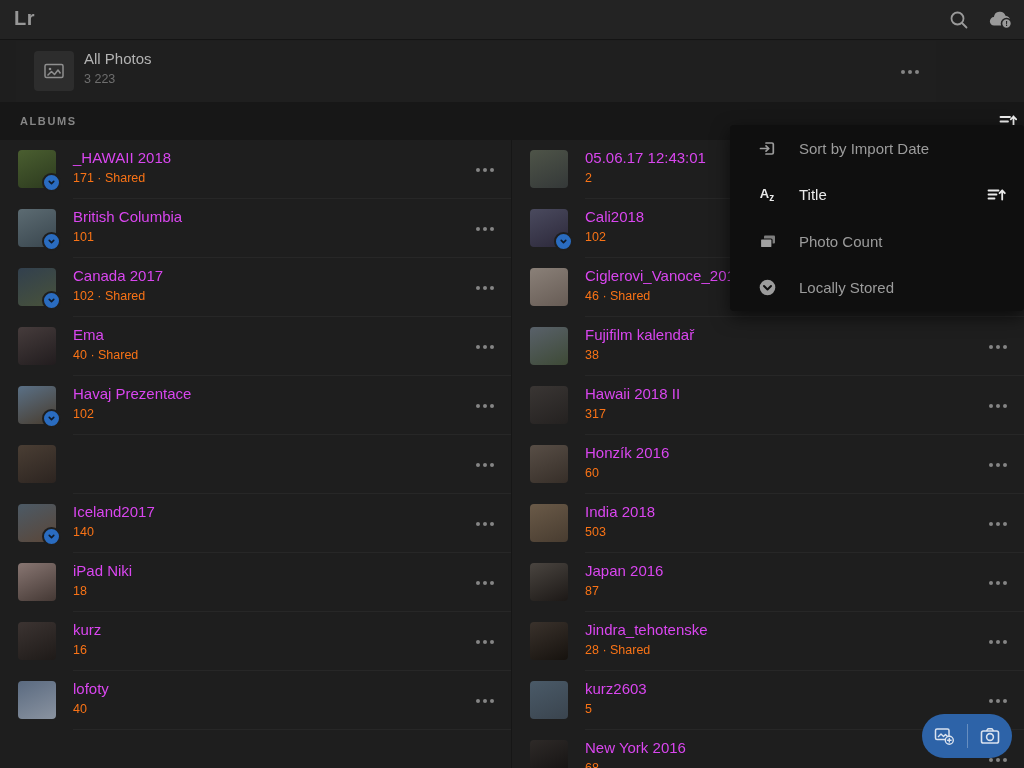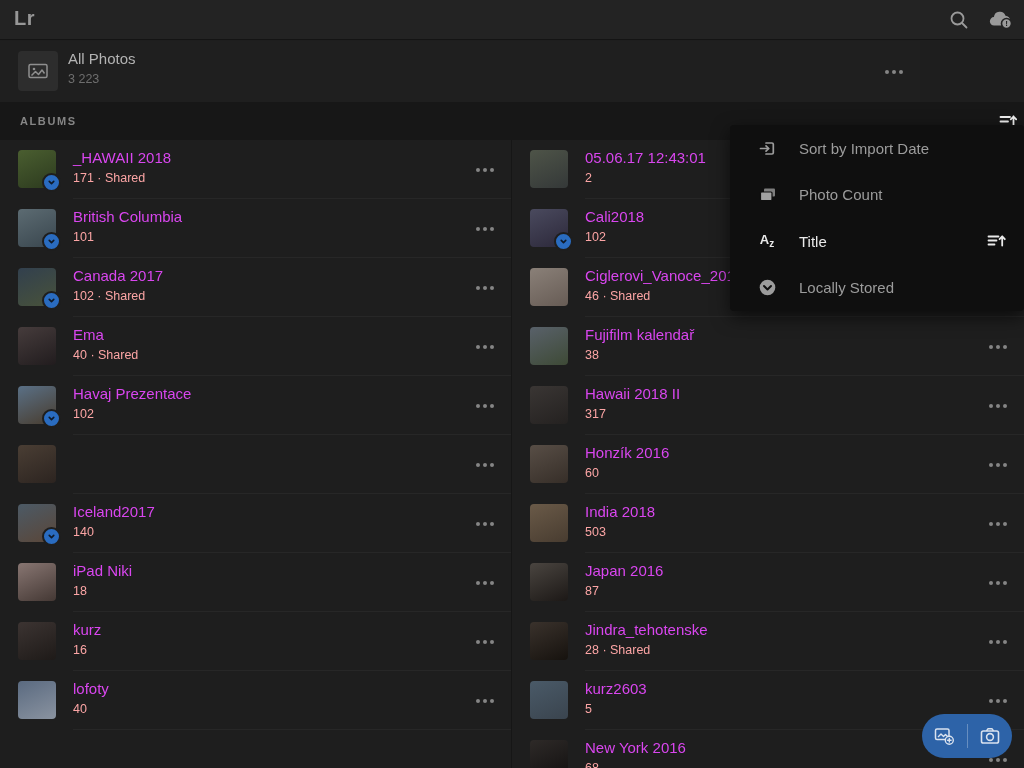--- a/index.html
+++ b/index.html
@@ -12,21 +12,21 @@
   
   .topbar{
     position:absolute;top:0;left:0;width:1024px;height:40px;
     background:#232323;border-bottom:1px solid #141414;box-sizing:border-box;padding-left:48px;
   }
   .logo{position:absolute;left:14px;top:7px;font-size:20px;font-weight:700;color:#979797;letter-spacing:.5px;}
   .topbar-icons{position:absolute;right:10px;top:0;height:40px;display:flex;align-items:center;gap:16px;}
   .tb-icon{width:26px;height:26px;display:flex;align-items:center;justify-content:center;}
   
   .allphotos{
-    position:absolute;top:41px;left:0;width:920px;height:61px;background:#1f1f1f;
+    position:absolute;top:41px;left:16px;width:920px;height:61px;background:#1f1f1f;
   }
   .ap-thumb{
     position:absolute;left:18px;top:10px;width:40px;height:40px;border-radius:4px;
     background:#2d2d2d;display:flex;align-items:center;justify-content:center;
   }
   .ap-texts{position:absolute;left:68px;top:9px;}
   .ap-title{font-size:15px;color:#b3b3b3;}
   .ap-count{font-size:12.5px;color:#6e6e6e;margin-top:5px;}
   
   .albumsbar{
@@ -46,21 +46,21 @@
   .thumb{
     position:absolute;left:18px;top:10px;width:38px;height:38px;border-radius:4px;
     background:#3a3a3a;
   }
   .badge{
     position:absolute;right:-5px;bottom:-4px;width:15px;height:15px;border-radius:50%;
     background:#2a6cc0;border:2px solid #1e1e1e;display:flex;align-items:center;justify-content:center;
   }
   .texts{position:absolute;left:73px;top:9px;white-space:nowrap;}
   .title{font-size:15px;color:#d946ef;}
-  .meta{font-size:12.5px;color:#fca5a5;margin-top:5px;}
+  .meta{font-size:12.5px;color:#f97316;margin-top:5px;}
   .dots{
     position:absolute;right:15px;top:50%;transform:translateY(-50%);
     display:flex;gap:3px;padding:6px 2px;cursor:pointer;
   }
   .dots i{width:4px;height:4px;border-radius:50%;background:#858585;display:block;}
   
   .menu{
     position:absolute;left:730px;top:125px;width:294px;height:186px;z-index:30;
     background:#0f0f0f;border-radius:4px;box-shadow:0 6px 18px rgba(0,0,0,.6);
     display:flex;flex-direction:column;
@@ -468,46 +468,46 @@
     <span class="mi-icon">
       <svg width="19" height="19" viewBox="0 0 19 19" fill="none">
         <path d="M8 4h6a1.3 1.3 0 0 1 1.3 1.3v8.4A1.3 1.3 0 0 1 14 15H8" stroke="#9c9c9c" stroke-width="1.7" stroke-linecap="round"></path>
         <path d="M2.5 9.5h8" stroke="#9c9c9c" stroke-width="1.7" stroke-linecap="round"></path>
         <path d="M8 6.8l2.7 2.7L8 12.2" stroke="#9c9c9c" stroke-width="1.7" fill="none" stroke-linecap="round" stroke-linejoin="round"></path>
       </svg>
     </span>
     <span class="mi-label">Sort by Import Date</span>
   </div>
 
-  <div class="menu-item">
-    <span class="mi-icon">
-      <svg width="19" height="19" viewBox="0 0 19 19" fill="none">
-        <rect x="6" y="3.5" width="11" height="8" rx="1" fill="#7e7e7e"></rect>
-        <rect x="2.5" y="7" width="11.5" height="8.5" rx="1" fill="#a2a2a2" stroke="#0f0f0f" stroke-width="1.2"></rect>
-      </svg>
-    </span>
-    <span class="mi-label">Photo Count</span>
-  </div>
-
   <div class="menu-item selected">
     <span class="mi-icon">
       <span class="az">A<span class="z">z</span></span>
     </span>
     <span class="mi-label">Title</span>
     <span class="mi-trailing">
       <svg width="20" height="18" viewBox="0 0 20 18" fill="none">
         <path d="M2.5 4.5h10M2.5 8.5h8M2.5 12.5h6" stroke="#eaeaea" stroke-width="1.8" stroke-linecap="round"></path>
         <path d="M16.2 13.5v-9M13.6 7.2l2.6-2.8 2.6 2.8" stroke="#eaeaea" stroke-width="1.8" fill="none" stroke-linecap="round" stroke-linejoin="round"></path>
       </svg>
     </span>
   </div>
 
   <div class="menu-item">
     <span class="mi-icon">
       <svg width="19" height="19" viewBox="0 0 19 19" fill="none">
+        <rect x="6" y="3.5" width="11" height="8" rx="1" fill="#7e7e7e"></rect>
+        <rect x="2.5" y="7" width="11.5" height="8.5" rx="1" fill="#a2a2a2" stroke="#0f0f0f" stroke-width="1.2"></rect>
+      </svg>
+    </span>
+    <span class="mi-label">Photo Count</span>
+  </div>
+
+  <div class="menu-item">
+    <span class="mi-icon">
+      <svg width="19" height="19" viewBox="0 0 19 19" fill="none">
         <circle cx="9.5" cy="9.5" r="7.8" fill="#9c9c9c"></circle>
         <path d="M6 8l3.5 3.5L13 8" stroke="#0f0f0f" stroke-width="2" fill="none" stroke-linecap="round" stroke-linejoin="round"></path>
       </svg>
     </span>
     <span class="mi-label">Locally Stored</span>
   </div>
 </div>
 
 <div class="fab">
   <div class="fab-btn">

